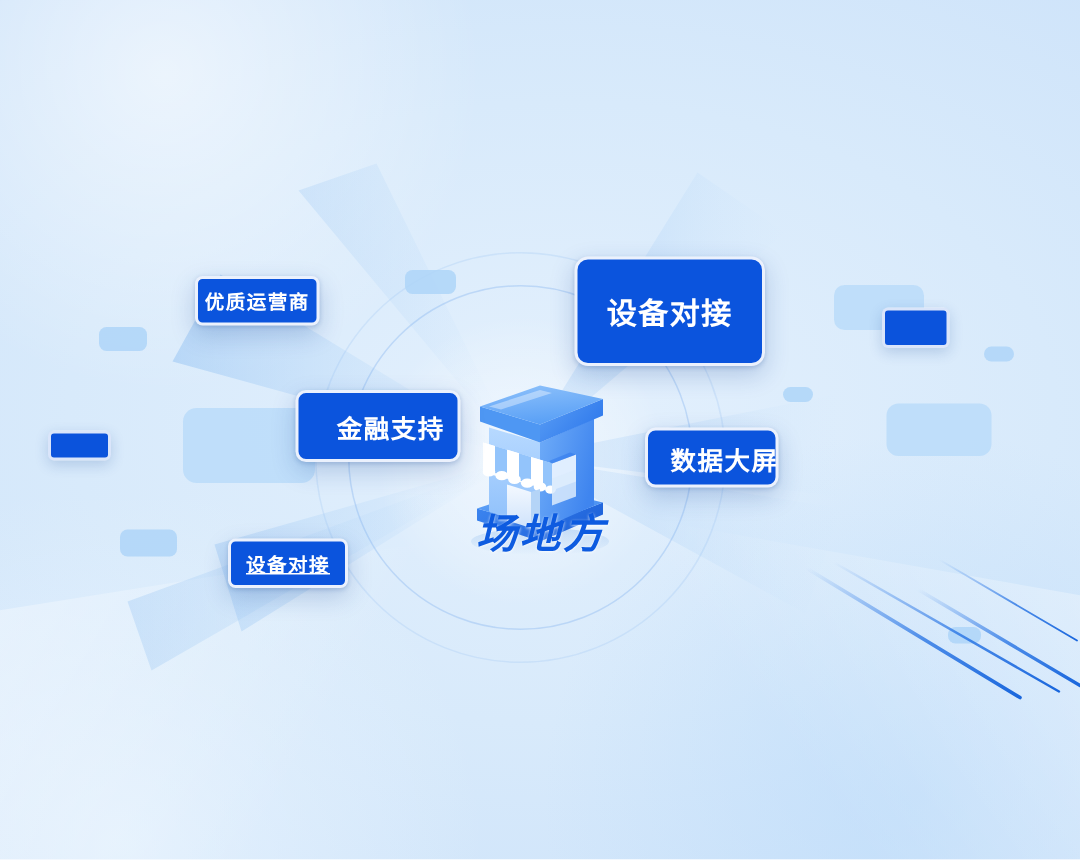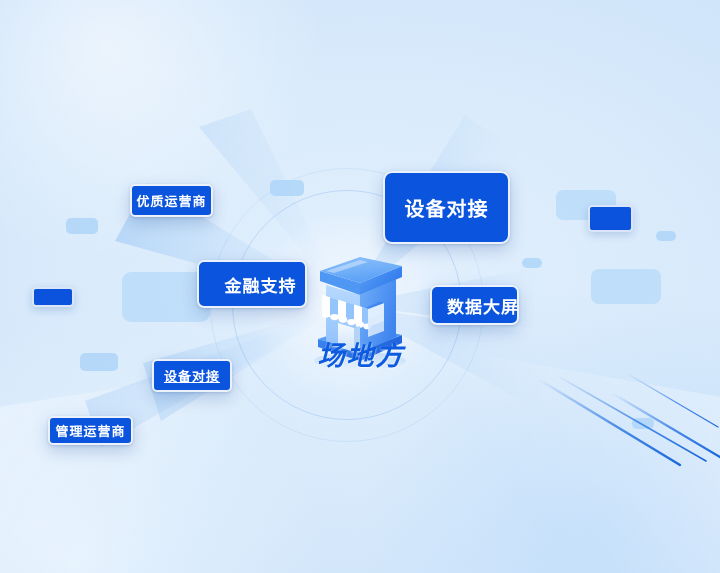--- a/index.html
+++ b/index.html
@@ -329,18 +329,17 @@
   <div class="hub-caption">场地方</div>
 
   <div class="node big" id="node-yikatong">设备对接</div>
 
   <div class="node mid" id="node-jinrong">金融支持</div>
 
   <div class="node small" id="node-youzhi">优质运营商</div>
 
   <div class="node small" id="node-shebei">设备对接</div>
 
-  <div class="node small" id="node-guanli">管理运营商</div>
 
   <div class="node mid" id="node-anquan">数据大屏</div>
 
 
 </div>
 
 </body></html>

